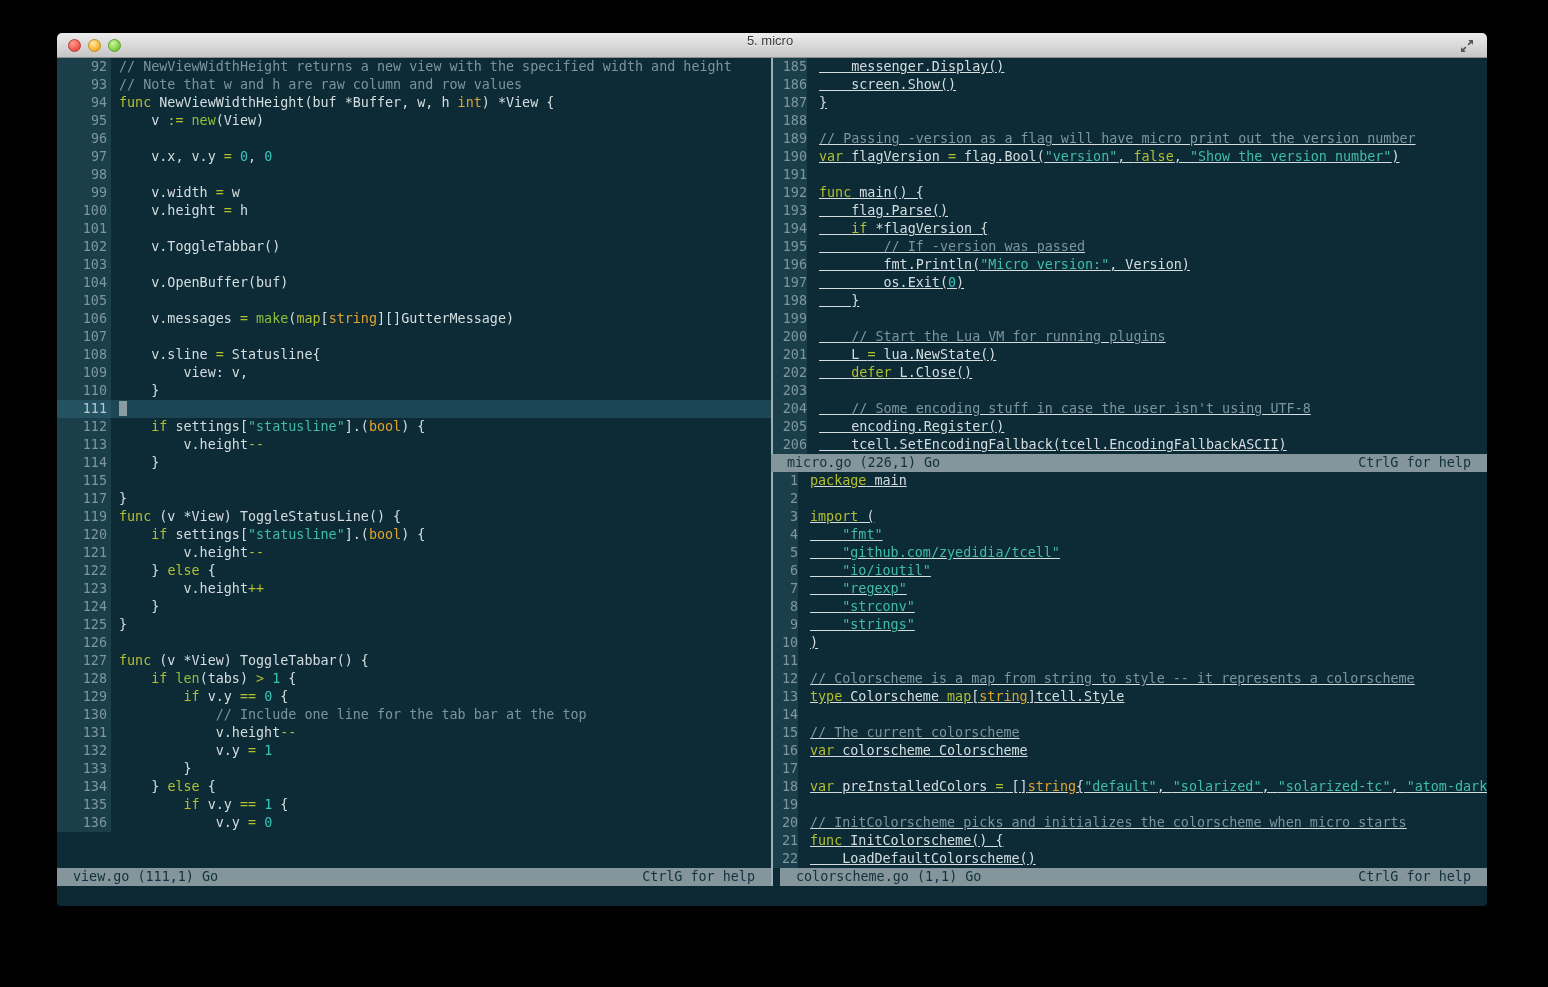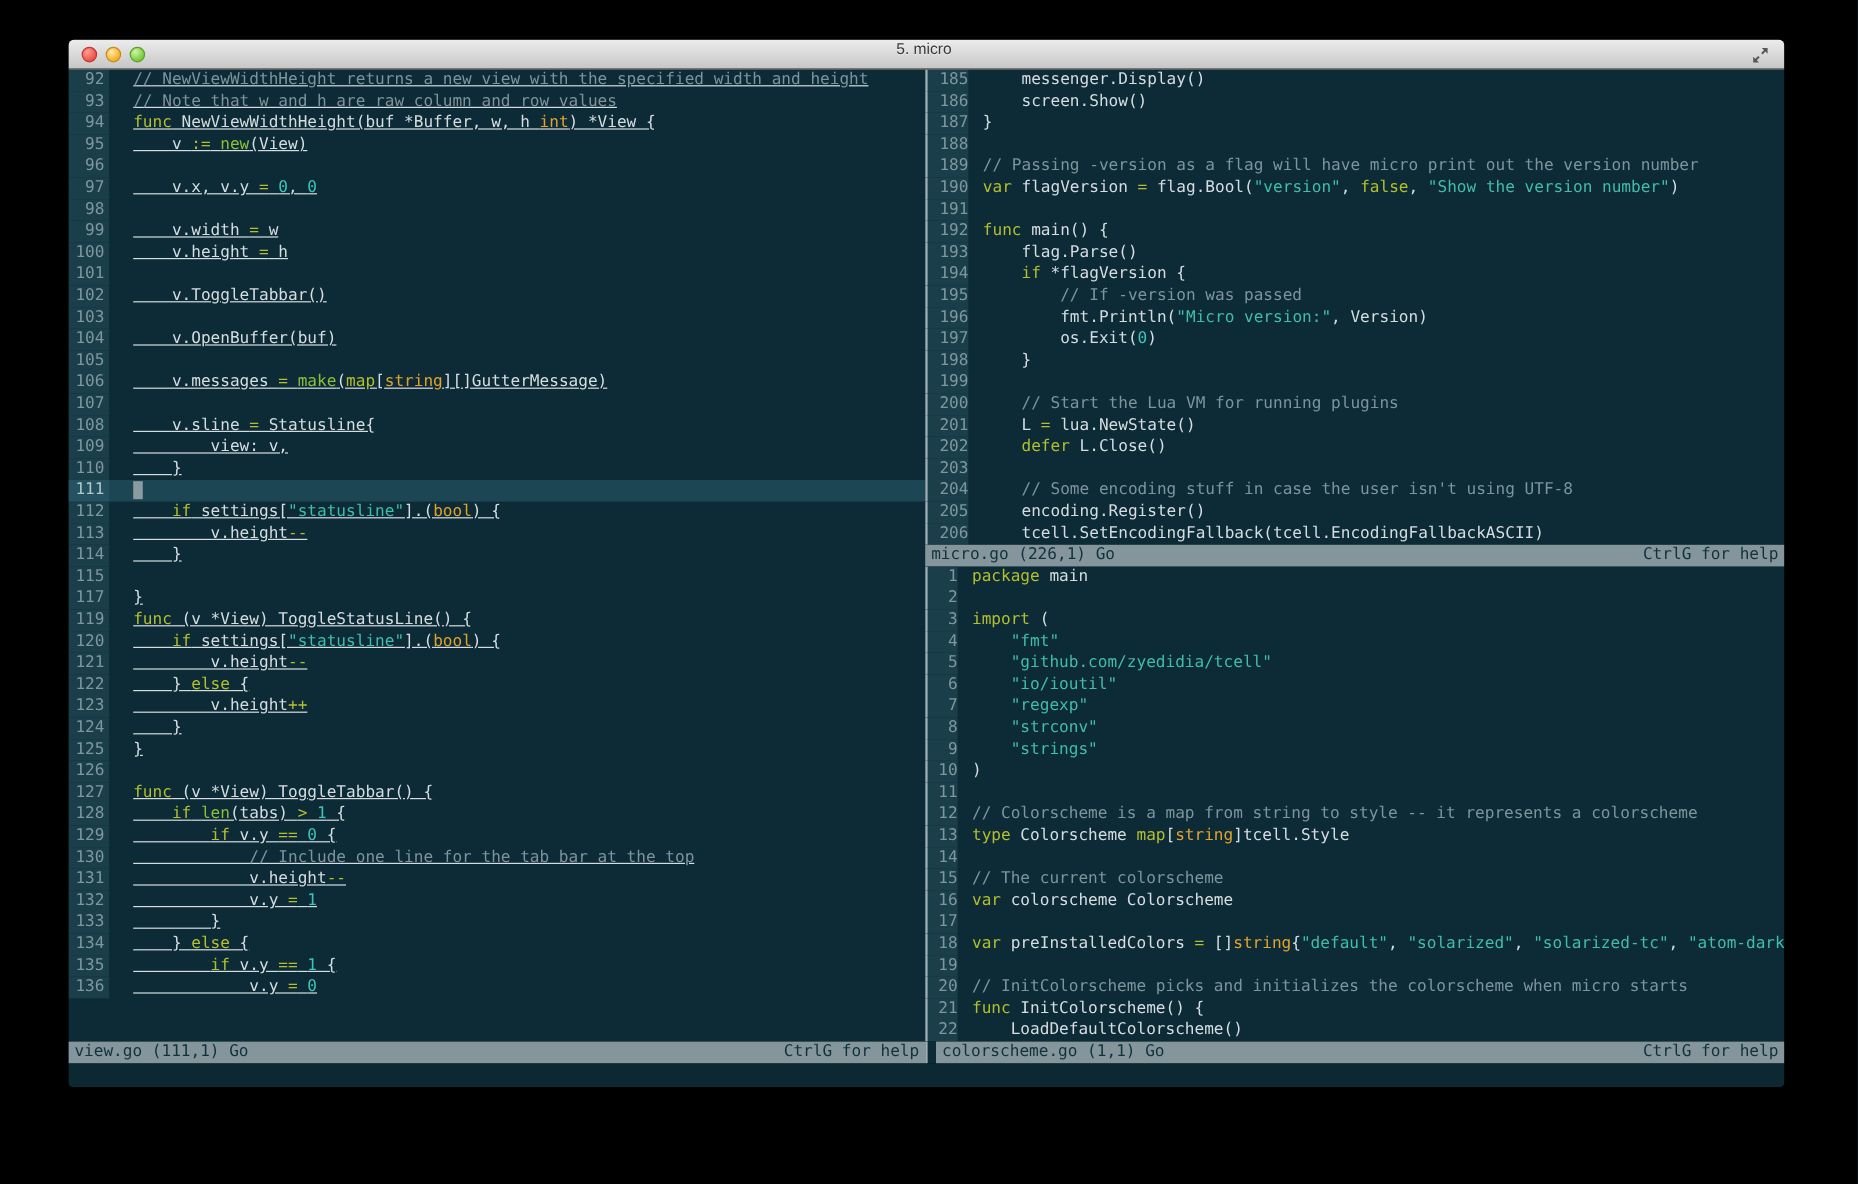--- a/index.html
+++ b/index.html
@@ -23,40 +23,40 @@
   
   .content{display:flex;height:810px;background:var(--editor-bg);}
   .pane{overflow:hidden;}
   .pane-left{width:714px;height:810px;}
   .rightcol{width:716px;display:flex;flex-direction:column;}
   .pane-tr{height:396px;}
   .pane-br{height:396px;}
   .row{height:18px;display:flex;white-space:pre;
        font:13.4px/18px "DejaVu Sans Mono",monospace;}
   .gut{flex:none;background:var(--gutter-bg);color:var(--gutter-fg);text-align:right;}
-  .pane-left .gut{width:30px;padding-right:4px;}
+  .pane-left .gut{width:30px;padding-right:4px;padding-left:20px;}
   .pane-tr .gut{width:27px;text-align:right;}
   .pane-br .gut{width:18px;}
   .divcol{flex:none;width:9px;background:var(--gutter-bg);
           border-left:2px solid var(--divider);box-sizing:border-box;}
   .code{flex:1;overflow:hidden;color:var(--tok-p);}
-  .pane-left .code{padding-left:20px;text-decoration:underline;}
-  .pane-tr .code,.pane-br .code{padding-left:12px;}
+  .pane-left .code{padding-left:8px;}
+  .pane-tr .code,.pane-br .code{padding-left:12px;text-decoration:underline;}
   .row.cur{background:var(--current-line-bg);}
   .row.cur .gut{background:var(--current-gutter-bg);color:#b4c7cd;}
   .cursor{display:inline-block;width:8px;height:15px;margin-top:1px;
           background:var(--cursor);vertical-align:top;}
   .tok-p{color:var(--tok-p);} .tok-c{color:var(--tok-c);} .tok-k{color:var(--tok-k);}
   .tok-b{color:var(--tok-b);} .tok-t{color:var(--tok-t);} .tok-s{color:var(--tok-s);}
   .tok-n{color:var(--tok-n);}
   
   .statusbar{height:18px;background:var(--status-bg);color:var(--status-fg);
              display:flex;justify-content:space-between;align-items:center;
              font:13.4px/18px "DejaVu Sans Mono",monospace;white-space:pre;
-             padding:0 5px;box-sizing:border-box;flex:none;}
+             padding:0 16px;box-sizing:border-box;flex:none;}
   .bottomrow{display:flex;height:18px;background:var(--editor-bg);justify-content:flex-end;}
   .bottomrow .statusbar.bl{width:714px;}
   .bottomrow .bdiv{width:9px;flex:none;background:var(--editor-bg);
                    border-left:2px solid var(--divider);box-sizing:border-box;}
   .bottomrow .statusbar.br{flex:1;}
   .cmdline{height:20px;background:var(--cmdline-bg);}
 </style>
 </head>
 <body>
 

